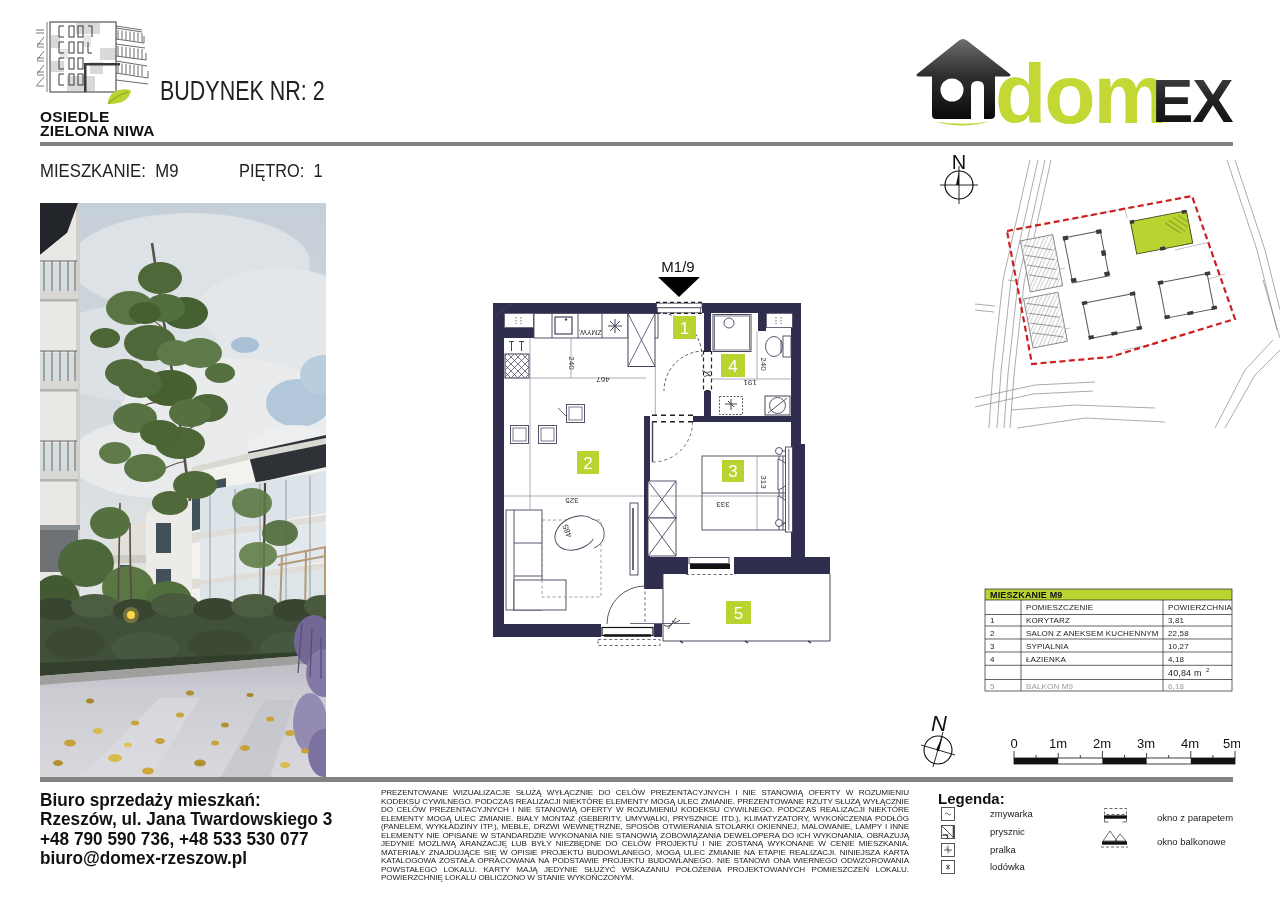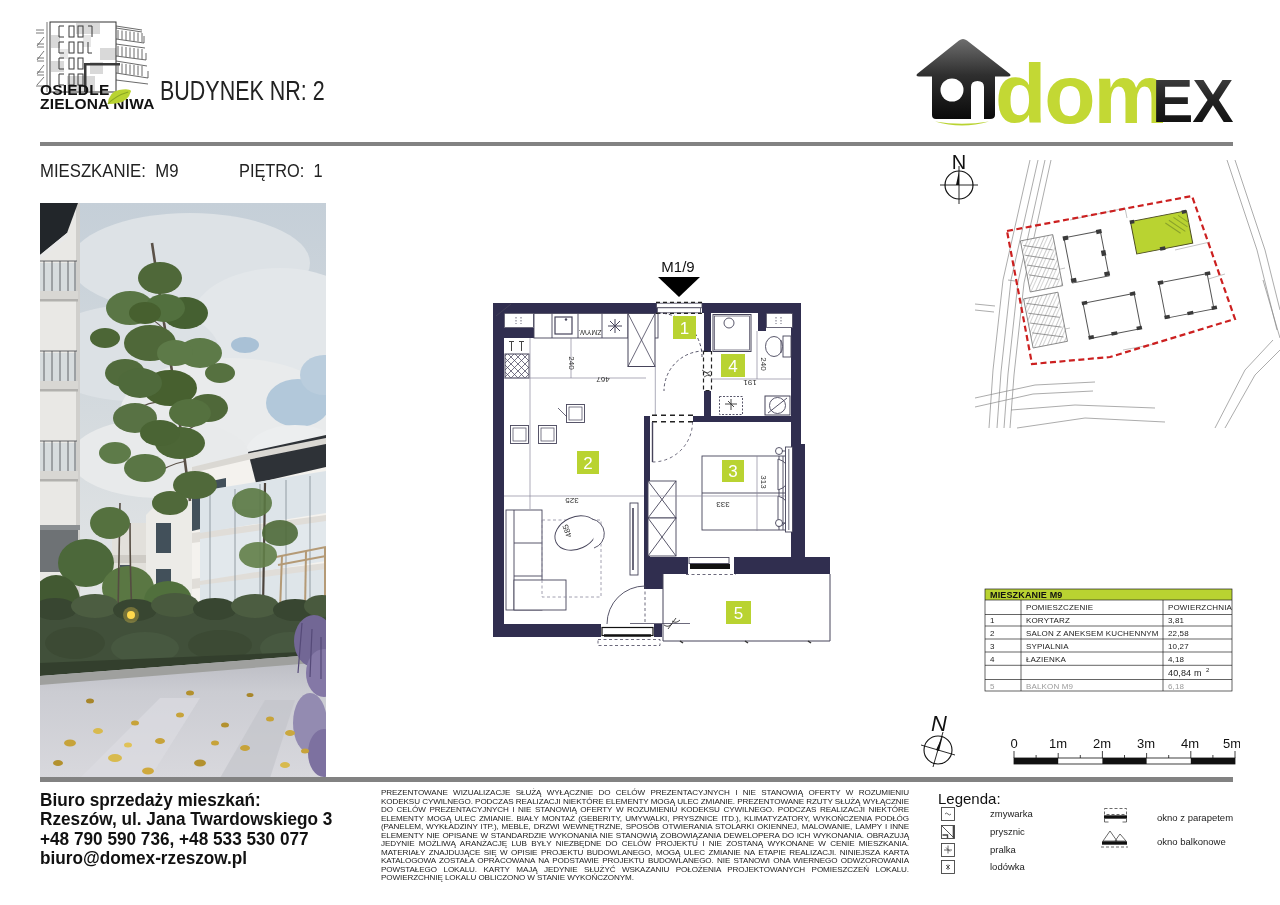--- a/index.html
+++ b/index.html
@@ -52,21 +52,21 @@
         <path d="M80,41 L111,46 M80,53 L112,58 L112,51 M82,43 v10 M86,43.5 v10 M90,44 v10 M94,44.5 v10 M98,45 v10 M102,45.5 v10 M106,46 v10"></path>
         <path d="M80,60 L112,64"></path>
       </g>
 
       <g stroke="#555" stroke-width="0.8">
         <path d="M11,2 v70 M0,10 h8 M0,13 h8 M1,24 h7 M1,27 h7 M1,26 l7,-9 M1,38 h7 M1,41 h7 M1,40 l7,-9 M1,52 h7 M1,55 h7 M1,54 l7,-9 M0,66 h8 M1,65 l7,-8"></path>
       </g>
     </g>
   </svg>
 
-  <div class="abs" style="left:40px;top:83px;font-weight:bold;font-size:15.5px;letter-spacing:0.2px;line-height:14px;color:#111;">OSIEDLE<br>ZIELONA NIWA</div>
+  <div class="abs" style="left:40px;top:110px;font-weight:bold;font-size:15.5px;letter-spacing:0.2px;line-height:14px;color:#111;">OSIEDLE<br>ZIELONA NIWA</div>
 
   <svg class="abs" style="left:106px;top:88px;" width="26" height="19" viewBox="0 0 28 20">
     <path d="M2,17 Q3,4 14,2 Q25,0 27,3 Q24,14 13,16 Q6,17.5 2,17 Z" fill="#b9d331"></path>
     <path d="M2,17 Q10,8 24,4" fill="none" stroke="#8aa823" stroke-width="1.2"></path>
   </svg>
 
   <div class="abs" style="left:160px;top:76px;font-size:27px;color:#222;transform:scaleX(0.795);transform-origin:left top;">BUDYNEK NR: 2</div>
 
   <svg class="abs" style="left:915px;top:30px;" width="320" height="100" viewBox="0 0 320 100">
     <defs>
@@ -705,21 +705,21 @@
 
   <div class="abs" style="left:40px;top:791px;font-weight:bold;font-size:18px;line-height:19.4px;color:#111;transform:scaleX(0.955);transform-origin:left top;">
     Biuro sprzedaży mieszkań:<br>
     Rzeszów, ul. Jana Twardowskiego 3<br>
     +48 790 590 736, +48 533 530 077<br>
     biuro@domex-rzeszow.pl
   </div>
 
   <div class="abs" style="left:381px;top:789px;width:528px;font-size:8.1px;line-height:8.5px;color:#222;text-align:justify;letter-spacing:-0.1px;">PREZENTOWANE WIZUALIZACJE SŁUŻĄ WYŁĄCZNIE DO CELÓW PREZENTACYJNYCH I NIE STANOWIĄ OFERTY W ROZUMIENIU KODEKSU CYWILNEGO. PODCZAS REALIZACJI NIEKTÓRE ELEMENTY MOGĄ ULEC ZMIANIE. PREZENTOWANE RZUTY SŁUŻĄ WYŁĄCZNIE DO CELÓW PREZENTACYJNYCH I NIE STANOWIĄ OFERTY W ROZUMIENIU KODEKSU CYWILNEGO. PODCZAS REALIZACJI NIEKTÓRE ELEMENTY MOGĄ ULEC ZMIANIE. BIAŁY MONTAŻ (GEBERITY, UMYWALKI, PRYSZNICE ITD.), KLIMATYZATORY, WYKOŃCZENIA PODŁÓG (PANELEM, WYKŁADZINY ITP.), MEBLE, DRZWI WEWNĘTRZNE, SPOSÓB OTWIERANIA STOLARKI OKIENNEJ, MALOWANIE, LAMPY I INNE ELEMENTY NIE OPISANE W STANDARDZIE WYKONANIA NIE STANOWIĄ ZOBOWIĄZANIA DEWELOPERA DO ICH WYKONANIA. OBRAZUJĄ JEDYNIE MOŻLIWĄ ARANŻACJĘ LUB BYŁY NIEZBĘDNE DO CELÓW PROJEKTU I NIE ZOSTANĄ WYKONANE W CENIE MIESZKANIA. MATERIAŁY ZNAJDUJĄCE SIĘ W OPISIE PROJEKTU BUDOWLANEGO, MOGĄ ULEC ZMIANIE NA ETAPIE REALIZACJI. NINIEJSZA KARTA KATALOGOWA ZOSTAŁA OPRACOWANA NA PODSTAWIE PROJEKTU BUDOWLANEGO. NIE STANOWI ONA WIERNEGO ODWZOROWANIA POWSTAŁEGO LOKALU. KARTY MAJĄ JEDYNIE SŁUŻYĆ WSKAZANIU POŁOŻENIA PROJEKTOWANYCH POMIESZCZEŃ LOKALU. POWIERZCHNIĘ LOKALU OBLICZONO W STANIE WYKOŃCZONYM.</div>
 
-  <div class="abs" style="left:938px;top:790px;font-weight:normal;font-size:15px;color:#111;">Legenda:</div>
+  <div class="abs" style="left:938px;top:790px;font-weight:bold;font-size:15px;color:#111;">Legenda:</div>
   <svg class="abs" style="left:938px;top:804px;" width="300" height="80" viewBox="0 0 300 80">
     <g stroke="#444" fill="none" stroke-width="0.9">
 
       <rect x="3.5" y="3.5" width="13" height="13"></rect>
       <path d="M7,10 q1.5,-2 3,0 q1.5,2 3,0" stroke-width="0.8"></path>
 
       <rect x="3.5" y="21.5" width="13" height="13"></rect>
       <path d="M4,22 L16,34"></path>
       <path d="M4.5,31 h5 v3" stroke-width="1.4"></path>
       <line x1="15.5" y1="21.5" x2="15.5" y2="34.5" stroke-width="1.6"></line>

